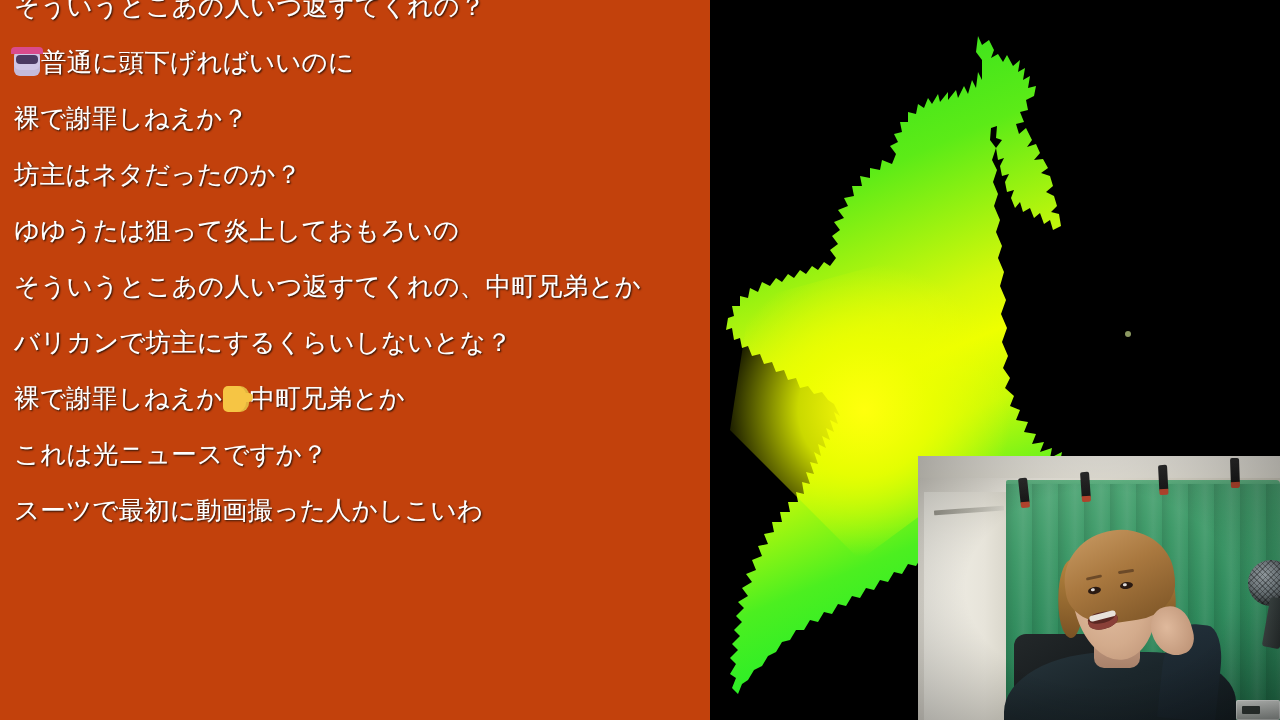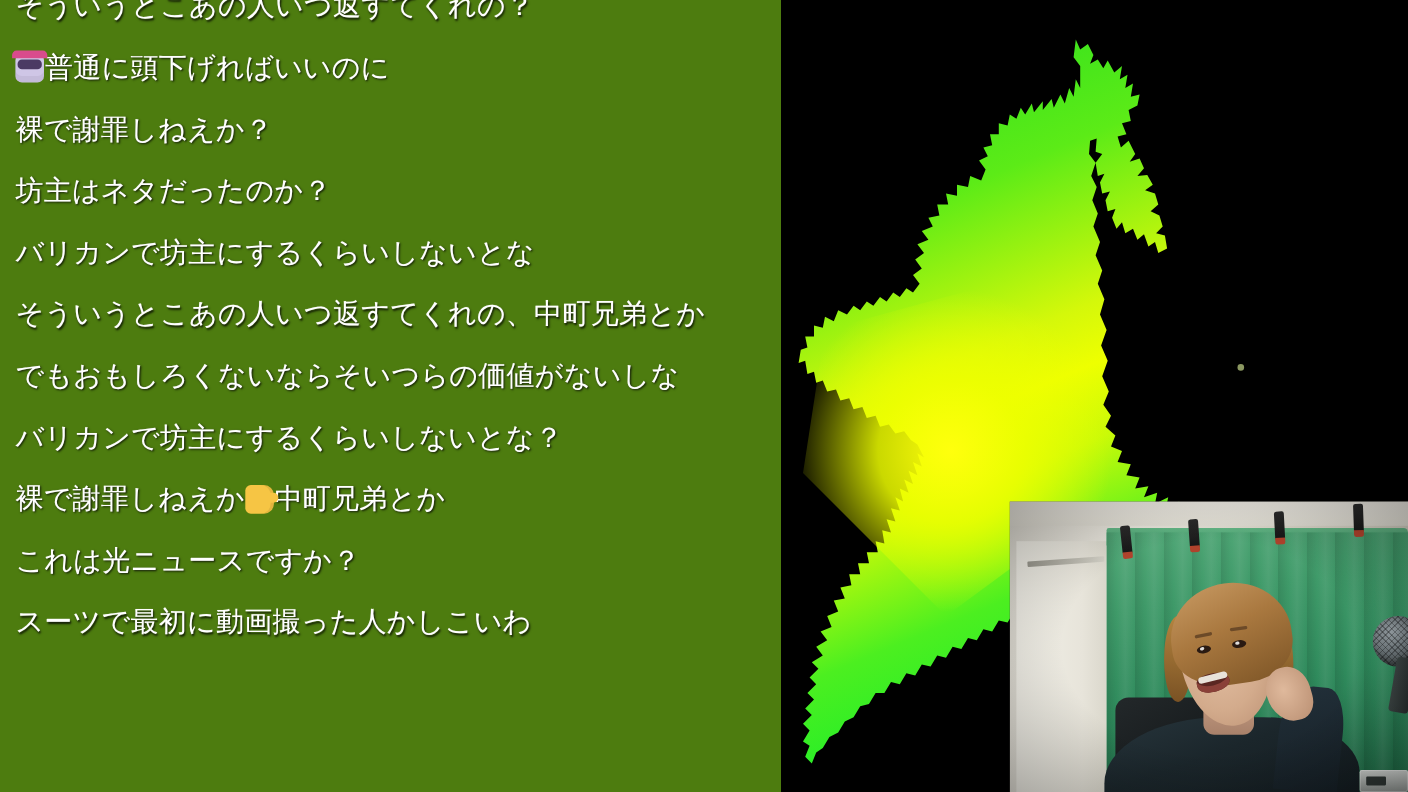--- a/index.html
+++ b/index.html
@@ -7,21 +7,21 @@
   body{
     width:1280px;height:720px;overflow:hidden;
     font-family:"Liberation Sans","DejaVu Sans",sans-serif;
     position:relative;
   }
   #stage{position:absolute;inset:0;width:1280px;height:720px;background:#000;overflow:hidden;}
 
   
   #chat-panel{
     position:absolute;left:0;top:0;width:710px;height:720px;
-    background:#4d7c0f;
+    background:#c2410c;
     overflow:hidden;
   }
   #chat-list{
     position:absolute;left:0;top:-22px;width:710px;
     padding:0;margin:0;list-style:none;
   }
   .chat-msg{
     color:#ffffff;
     font-size:25.5px;
     line-height:56px;
@@ -218,23 +218,22 @@
 <body>
 
 <div id="stage">
 
   <div id="chat-panel" style="width: 710px;">
     <ul id="chat-list">
         <li class="chat-msg"><span>そういうとこあの人いつ返すてくれの？</span></li>
         <li class="chat-msg"><span class="emoji emoji-robot"></span><span>普通に頭下げればいいのに</span></li>
         <li class="chat-msg"><span>裸で謝罪しねえか？</span></li>
         <li class="chat-msg"><span>坊主はネタだったのか？</span></li>
-        <li class="chat-msg"><span>バリカンで坊主にするくらいしないとな</span></li>
+        <li class="chat-msg"><span>ゆゆうたは狙って炎上しておもろいの</span></li>
         <li class="chat-msg"><span>そういうとこあの人いつ返すてくれの、中町兄弟とか</span></li>
-        <li class="chat-msg"><span>でもおもしろくないならそいつらの価値がないしな</span></li>
         <li class="chat-msg"><span>バリカンで坊主にするくらいしないとな？</span></li>
         <li class="chat-msg"><span>裸で謝罪しねえか</span><span class="emoji emoji-point"></span><span>中町兄弟とか</span></li>
         <li class="chat-msg"><span>これは光ニュースですか？</span></li>
         <li class="chat-msg"><span>スーツで最初に動画撮った人かしこいわ</span></li>
       </ul>
   </div>
 
   <div id="map-panel" style="left: 710px; width: 570px;">
     <svg id="map-svg" viewBox="0 0 570 720" preserveAspectRatio="xMidYMid meet">
       <defs>

